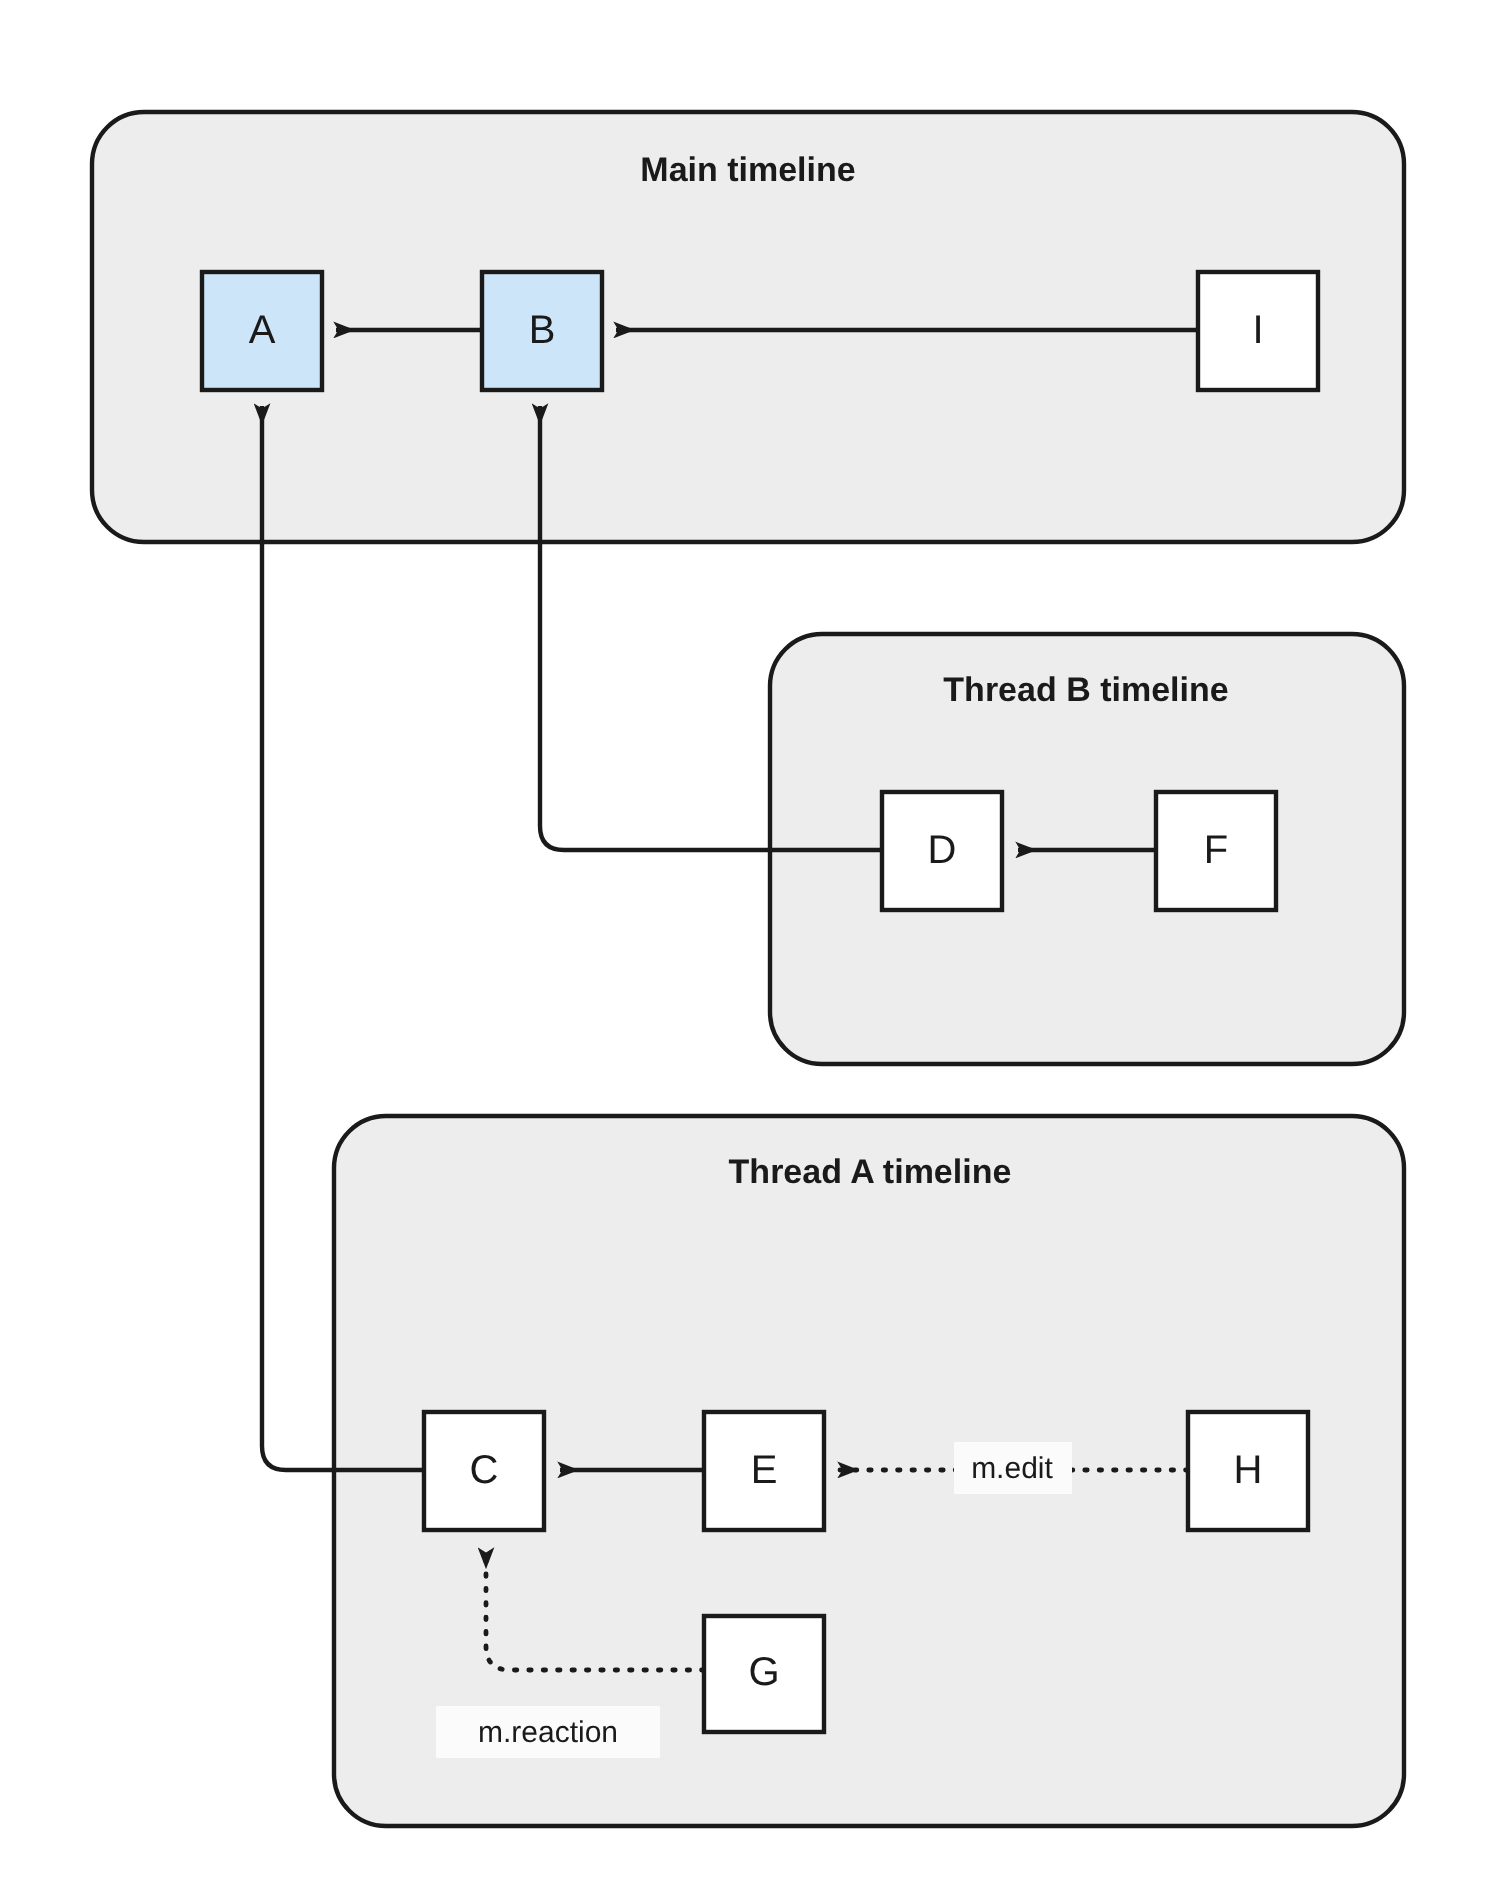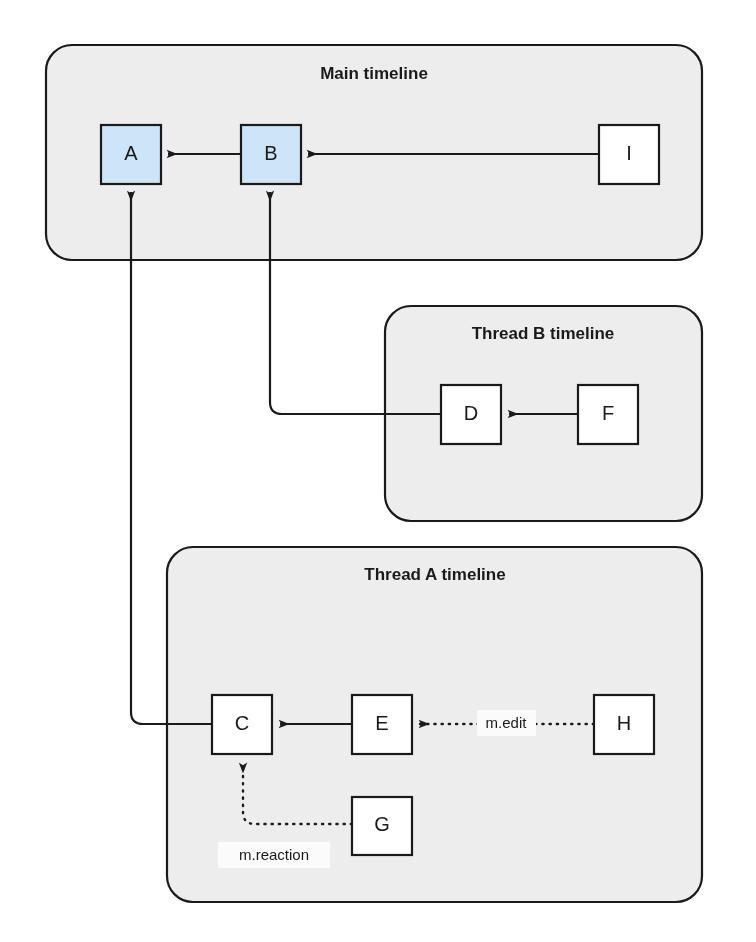--- a/index.html
+++ b/index.html
@@ -10,21 +10,21 @@
   body {
     width: 756px;
     height: 942px;
     font-family: "Liberation Sans", sans-serif;
     position: relative;
     overflow: hidden;
   }
   #diagram-root {
     position: absolute;
     left: 0;
-    top: 4px;
+    top: 15px;
     width: 756px;
     height: 736px;
     text-decoration: underline;
   }
   svg.canvas {
     position: absolute;
     left: 0;
     top: 0;
     width: 756px;
     height: 942px;

